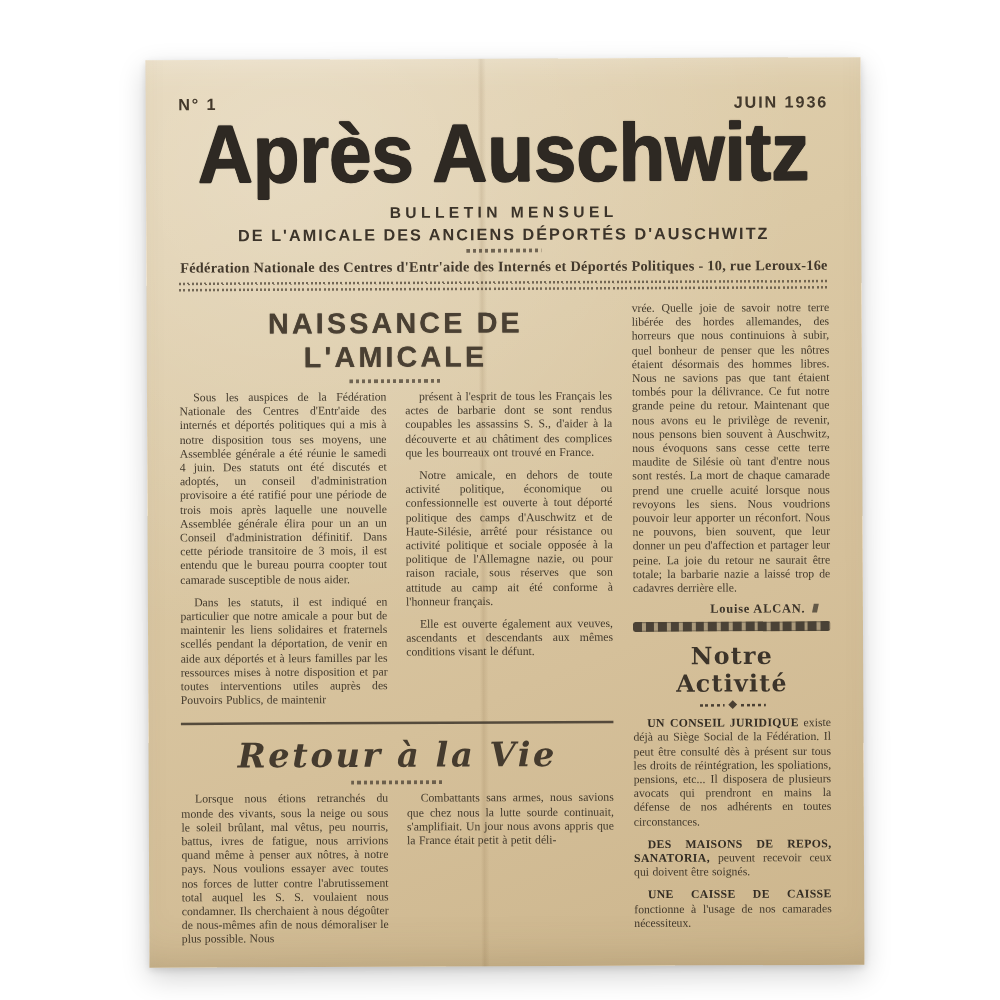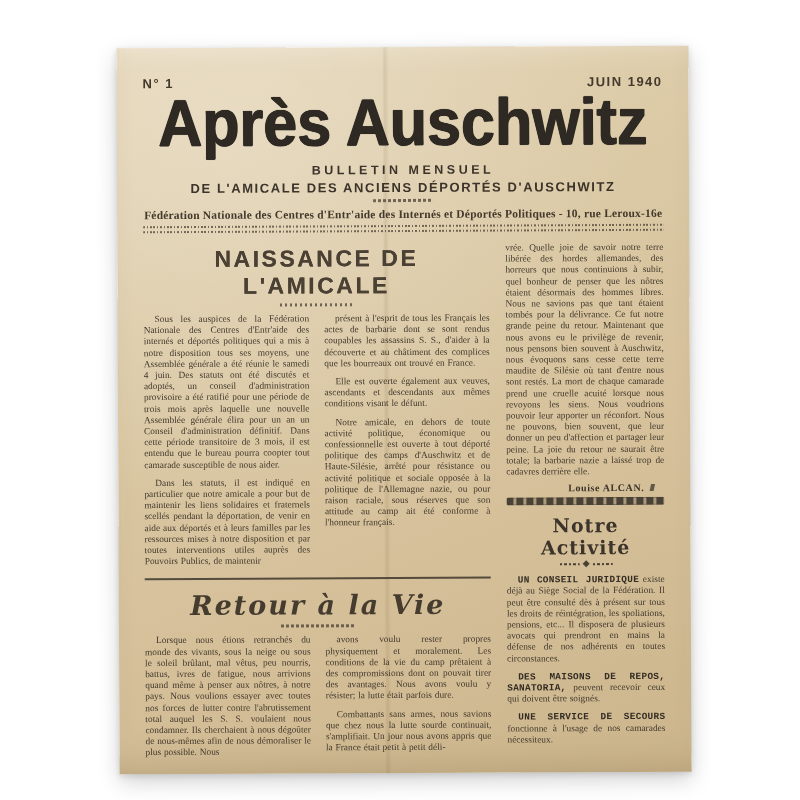--- a/index.html
+++ b/index.html
@@ -85,33 +85,33 @@
   .chain-rule{
     height:6px;margin:4px 0 6px;opacity:.85;
     background:repeating-linear-gradient(90deg,#332d25 0 7px, rgba(51,45,37,.30) 7px 10px);
     border-top:1px solid rgba(51,45,37,.55);border-bottom:1px solid rgba(51,45,37,.55);
     border-radius:2px;
   }
   .diamond-orn{display:flex;align-items:center;justify-content:center;gap:4px;margin:3px 0 8px;}
   .diamond-orn i{display:block;width:20px;height:2px;
     background:repeating-linear-gradient(90deg,#4a4033 0 2.5px,rgba(0,0,0,0) 2.5px 4.6px);}
   .diamond-orn b{display:block;width:5px;height:5px;background:#4a4033;transform:rotate(45deg);}
-  .act .lead{font-weight:bold;font-family:Liberation Mono, monospace;letter-spacing:.3px;color:#332c23;}
+  .act .lead{font-weight:bold;font-family:Liberation Serif, serif;letter-spacing:.3px;color:#332c23;}
   .ink-mark{display:inline-block;width:4px;height:7px;background:rgba(51,45,37,.7);
     margin-left:6px;transform:skewX(-12deg);vertical-align:baseline;}
 </style>
 </head>
 <body>
 
 <div class="stage">
   <div class="paper">
 
     <div class="meta-row">
       <span>N° 1</span>
-      <span>JUIN 1940</span>
+      <span>JUIN 1936</span>
     </div>
 
     <div class="masthead">Après Auschwitz</div>
     <div class="sub1">BULLETIN MENSUEL</div>
     <div class="sub2">DE L'AMICALE DES ANCIENS DÉPORTÉS D'AUSCHWITZ</div>
     <div class="dash-orn" style="width:60px"></div>
     <div class="fed-line">Fédération Nationale des Centres d'Entr'aide des Internés et Déportés Politiques  -  10, rue Leroux-16e</div>
     <div class="double-rule"></div>
 
     <div class="body-grid">
@@ -121,37 +121,36 @@
         <section>
           <h2 class="display">NAISSANCE DE L'AMICALE</h2>
           <div class="dash-orn"></div>
           <div class="two-col">
             <div class="col">
               <p>Sous les auspices de la Fédération Nationale des Centres d'Entr'aide des internés et déportés politiques qui a mis à notre disposition tous ses moyens, une Assemblée générale a été réunie le samedi 4 juin. Des statuts ont été discutés et adoptés, un conseil d'administration provisoire a été ratifié pour une période de trois mois après laquelle une nouvelle Assemblée générale élira pour un an un Conseil d'administration définitif. Dans cette période transitoire de 3 mois, il est entendu que le bureau pourra coopter tout camarade susceptible de nous aider.</p>
               <p>Dans les statuts, il est indiqué en particulier que notre amicale a pour but de maintenir les liens solidaires et fraternels scellés pendant la déportation, de venir en aide aux déportés et à leurs familles par les ressources mises à notre disposition et par toutes interventions utiles auprès des Pouvoirs Publics, de maintenir</p>
             </div>
             <div class="col">
               <p>présent à l'esprit de tous les Français les actes de barbarie dont se sont rendus coupables les assassins S. S., d'aider à la découverte et au châtiment des complices que les bourreaux ont trouvé en France.</p>
+              <p>Notre amicale, en dehors de toute activité politique, économique ou confessionnelle est ouverte à tout déporté politique des camps d'Auschwitz et de Haute-Silésie, arrêté pour résistance ou activité politique et sociale opposée à la politique de l'Allemagne nazie, ou pour raison raciale, sous réserves que son attitude au camp ait été conforme à l'honneur français.</p>
               <p>Elle est ouverte également aux veuves, ascendants et descendants aux mêmes conditions visant le défunt.</p>
-              <p>Notre amicale, en dehors de toute activité politique, économique ou confessionnelle est ouverte à tout déporté politique des camps d'Auschwitz et de Haute-Silésie, arrêté pour résistance ou activité politique et sociale opposée à la politique de l'Allemagne nazie, ou pour raison raciale, sous réserves que son attitude au camp ait été conforme à l'honneur français.</p>
             </div>
           </div>
         </section>
 
         <hr class="divider">
 
         <section>
           <h2 class="script">Retour à la Vie</h2>
           <div class="dash-orn"></div>
           <div class="two-col">
             <div class="col">
               <p>Lorsque nous étions retranchés du monde des vivants, sous la neige ou sous le soleil brûlant, mal vêtus, peu nourris, battus, ivres de fatigue, nous arrivions quand même à penser aux nôtres, à notre pays. Nous voulions essayer avec toutes nos forces de lutter contre l'abrutissement total auquel les S. S. voulaient nous condamner. Ils cherchaient à nous dégoûter de nous-mêmes afin de nous démoraliser le plus possible. Nous</p>
             </div>
             <div class="col">
-              <p>avons voulu rester propres physiquement et moralement. Les conditions de la vie du camp prêtaient à des compromissions dont on pouvait tirer des avantages. Nous avons voulu y résister; la lutte était parfois dure.</p>
               <p>Combattants sans armes, nous savions que chez nous la lutte sourde continuait, s'amplifiait. Un jour nous avons appris que la France était petit à petit déli-</p>
             </div>
           </div>
         </section>
 
       </div>
 
       <aside class="right-col">
         <p class="cont">vrée. Quelle joie de savoir notre terre libérée des hordes allemandes, des horreurs que nous continuions à subir, quel bonheur de penser que les nôtres étaient désormais des hommes libres. Nous ne savions pas que tant étaient tombés pour la délivrance. Ce fut notre grande peine du retour. Maintenant que nous avons eu le privilège de revenir, nous pensons bien souvent à Auschwitz, nous évoquons sans cesse cette terre maudite de Silésie où tant d'entre nous sont restés. La mort de chaque camarade prend une cruelle acuité lorsque nous revoyons les siens. Nous voudrions pouvoir leur apporter un réconfort. Nous ne pouvons, bien souvent, que leur donner un peu d'affection et partager leur peine. La joie du retour ne saurait être totale; la barbarie nazie a laissé trop de cadavres derrière elle.</p>
         <div class="signature"><span>Louise ALCAN.</span><span class="ink-mark"></span></div>
@@ -160,20 +159,20 @@
         <section>
           <h2 class="serif">Notre Activité</h2>
           <div class="diamond-orn">
               <i></i>
               <b></b>
               <i></i>
             </div>
 
           <p class="act"><span></span><span class="lead">UN CONSEIL JURIDIQUE</span><span> existe déjà au Siège Social de la Fédération. Il peut être consulté dès à présent sur tous les droits de réintégration, les spoliations, pensions, etc... Il disposera de plusieurs avocats qui prendront en mains la défense de nos adhérents en toutes circonstances.</span></p>
           <p class="act"><span></span><span class="lead">DES MAISONS DE REPOS, SANATORIA,</span><span> peuvent recevoir ceux qui doivent être soignés.</span></p>
-          <p class="act"><span></span><span class="lead">UNE SERVICE DE SECOURS</span><span> fonctionne à l'usage de nos camarades nécessiteux.</span></p>
+          <p class="act"><span></span><span class="lead">UNE CAISSE DE CAISSE</span><span> fonctionne à l'usage de nos camarades nécessiteux.</span></p>
 
         </section>
       </aside>
 
     </div>
   </div>
 </div>
 
 </body></html>

